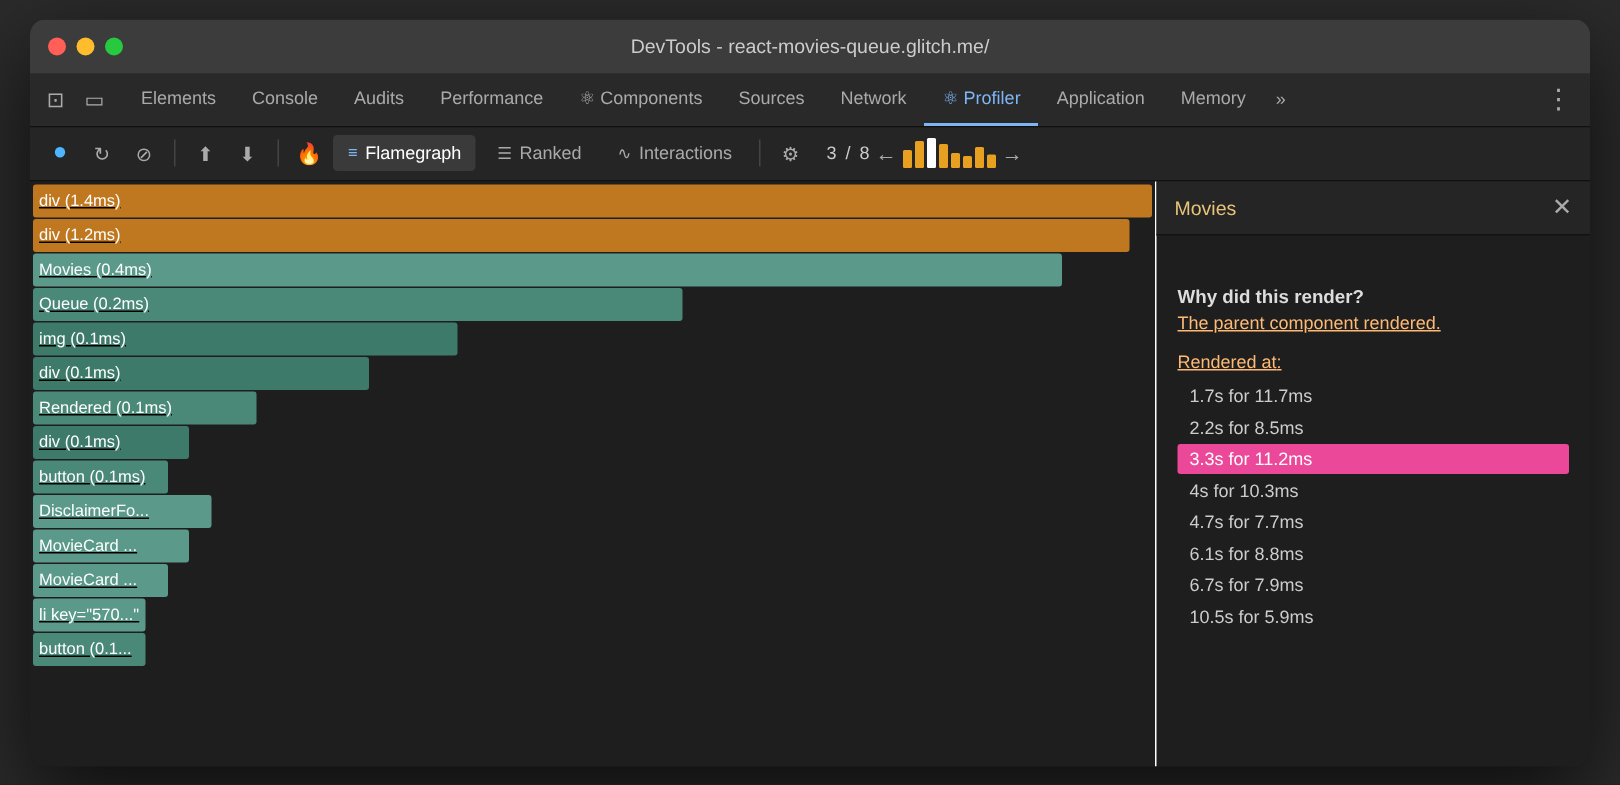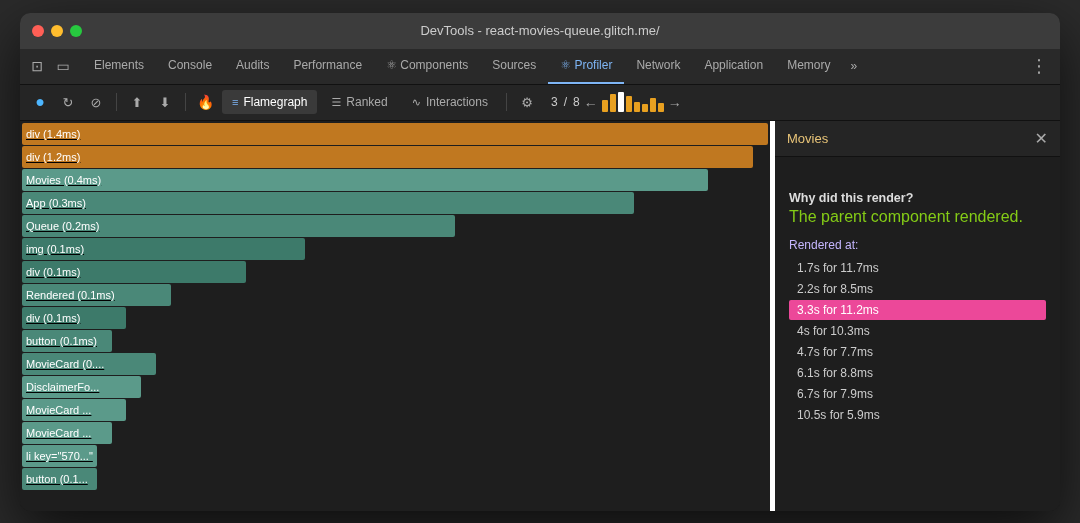--- a/index.html
+++ b/index.html
@@ -201,21 +201,21 @@
       border-radius: 2px;
       white-space: nowrap;
       overflow: hidden;
       text-overflow: ellipsis;
       cursor: pointer;
     }
     
     .right-panel {
       width: 290px;
       background: #1e1e1e;
-      border-left: 5px solid #ffffff;
+      border-left: 1px solid #ffffff;
       display: flex;
       flex-direction: column;
     }
     .right-panel-header {
       height: 36px;
       background: #252525;
       display: flex;
       align-items: center;
       justify-content: space-between;
       padding: 0 12px;
@@ -237,33 +237,35 @@
       overflow-y: auto;
       margin-top: 22px;
     }
     .render-reason {
       color: #ddd;
       font-size: 12.5px;
       font-weight: 600;
       margin-bottom: 3px;
     }
     .render-reason-text {
-      color: #84cc16;
-      font-size: 16px;
+      color: #fdba74;
+      font-size: 12px;
       margin-bottom: 12px;
+      text-decoration: underline;
     }
     .rendered-at-label {
       color: #fff;
       font-size: 12px;
       font-weight: 700;
       margin-bottom: 6px;
     }
     .rendered-at-label span {
       font-weight: 400;
-      color: #c4b5fd;
+      color: #fdba74;
+      text-decoration: underline;
     }
     .render-time-item {
       padding: 3px 8px;
       font-size: 12px;
       color: #ccc;
       border-radius: 2px;
       cursor: pointer;
       margin-bottom: 1px;
     }
     .render-time-item.selected {
@@ -301,25 +303,25 @@
     </div>
     <div class="tab">
       <span>Performance</span>
     </div>
     <div class="tab">
       <span>⚛ Components</span>
     </div>
     <div class="tab">
       <span>Sources</span>
     </div>
+    <div class="tab">
+      <span>Network</span>
+    </div>
     <div class="tab active">
       <span>⚛ Profiler</span>
-    </div>
-    <div class="tab">
-      <span>Network</span>
     </div>
     <div class="tab">
       <span>Application</span>
     </div>
     <div class="tab">
       <span>Memory</span>
     </div>
     <div class="tab-more">»</div>
     <div class="tabbar-end">
       <div class="dots-menu">⋮</div>
@@ -368,28 +370,26 @@
     <div class="commit-nav">→</div>
   </div>
 
   <div class="main-content">
 
     <div class="flamegraph-panel">
       <div class="flame-rows" id="flame-rows">
           <div class="flame-row" style="background: rgb(192, 120, 32); width: 100%;">div (1.4ms)</div>
           <div class="flame-row" style="background: rgb(192, 120, 32); width: 98%;">div (1.2ms)</div>
           <div class="flame-row" style="background: rgb(91, 154, 138); width: 92%;">Movies (0.4ms)</div>
-          <div class="flame-row" style="background: rgb(74, 136, 120); width: 82%;">App (0.3ms)</div>
           <div class="flame-row" style="background: rgb(74, 136, 120); width: 58%;">Queue (0.2ms)</div>
           <div class="flame-row" style="background: rgb(61, 122, 106); width: 38%;">img (0.1ms)</div>
           <div class="flame-row" style="background: rgb(61, 122, 106); width: 30%;">div (0.1ms)</div>
           <div class="flame-row" style="background: rgb(74, 136, 120); width: 20%;">Rendered (0.1ms)</div>
           <div class="flame-row" style="background: rgb(61, 122, 106); width: 14%;">div (0.1ms)</div>
           <div class="flame-row" style="background: rgb(74, 136, 120); width: 12%;">button (0.1ms)</div>
-          <div class="flame-row" style="background: rgb(74, 136, 120); width: 18%;">MovieCard (0....</div>
           <div class="flame-row" style="background: rgb(91, 154, 138); width: 16%;">DisclaimerFo...</div>
           <div class="flame-row" style="background: rgb(91, 154, 138); width: 14%;">MovieCard ...</div>
           <div class="flame-row" style="background: rgb(91, 154, 138); width: 12%;">MovieCard ...</div>
           <div class="flame-row" style="background: rgb(91, 154, 138); width: 10%;">li key="570..."</div>
           <div class="flame-row" style="background: rgb(74, 136, 120); width: 10%;">button (0.1...</div>
         </div>
     </div>
 
     <div class="right-panel">
       <div class="right-panel-header">

